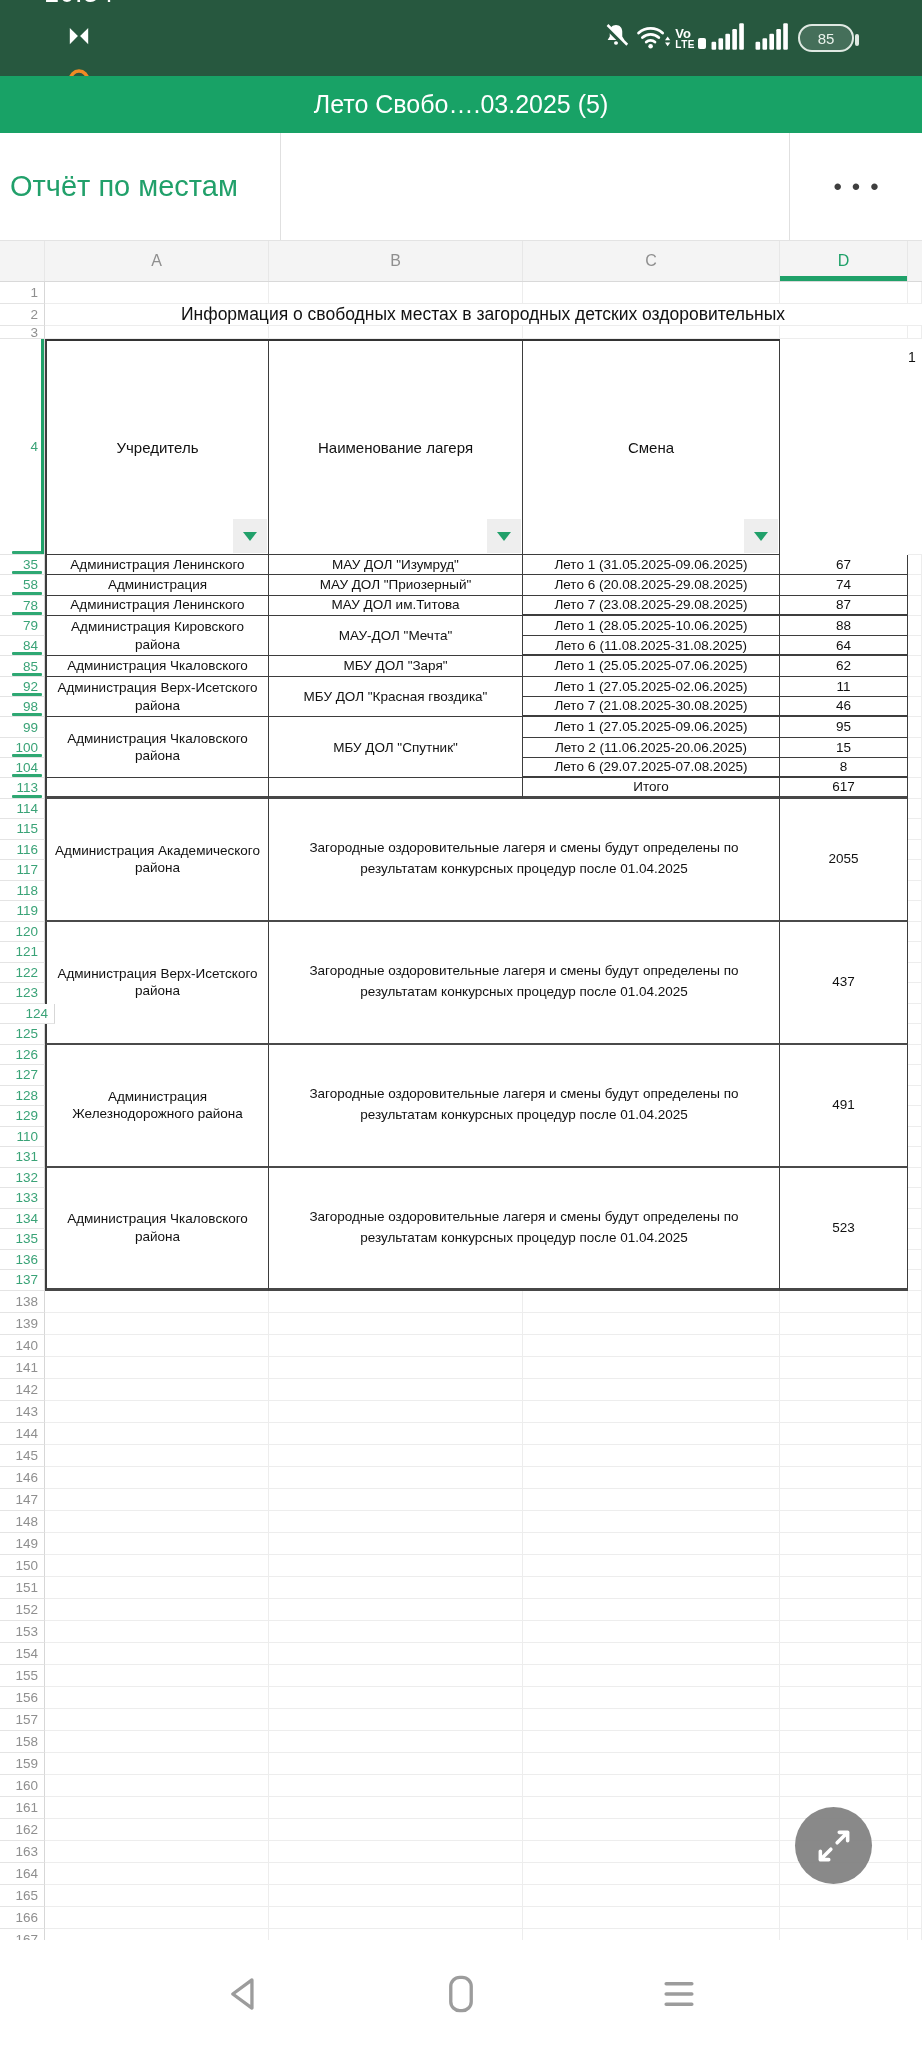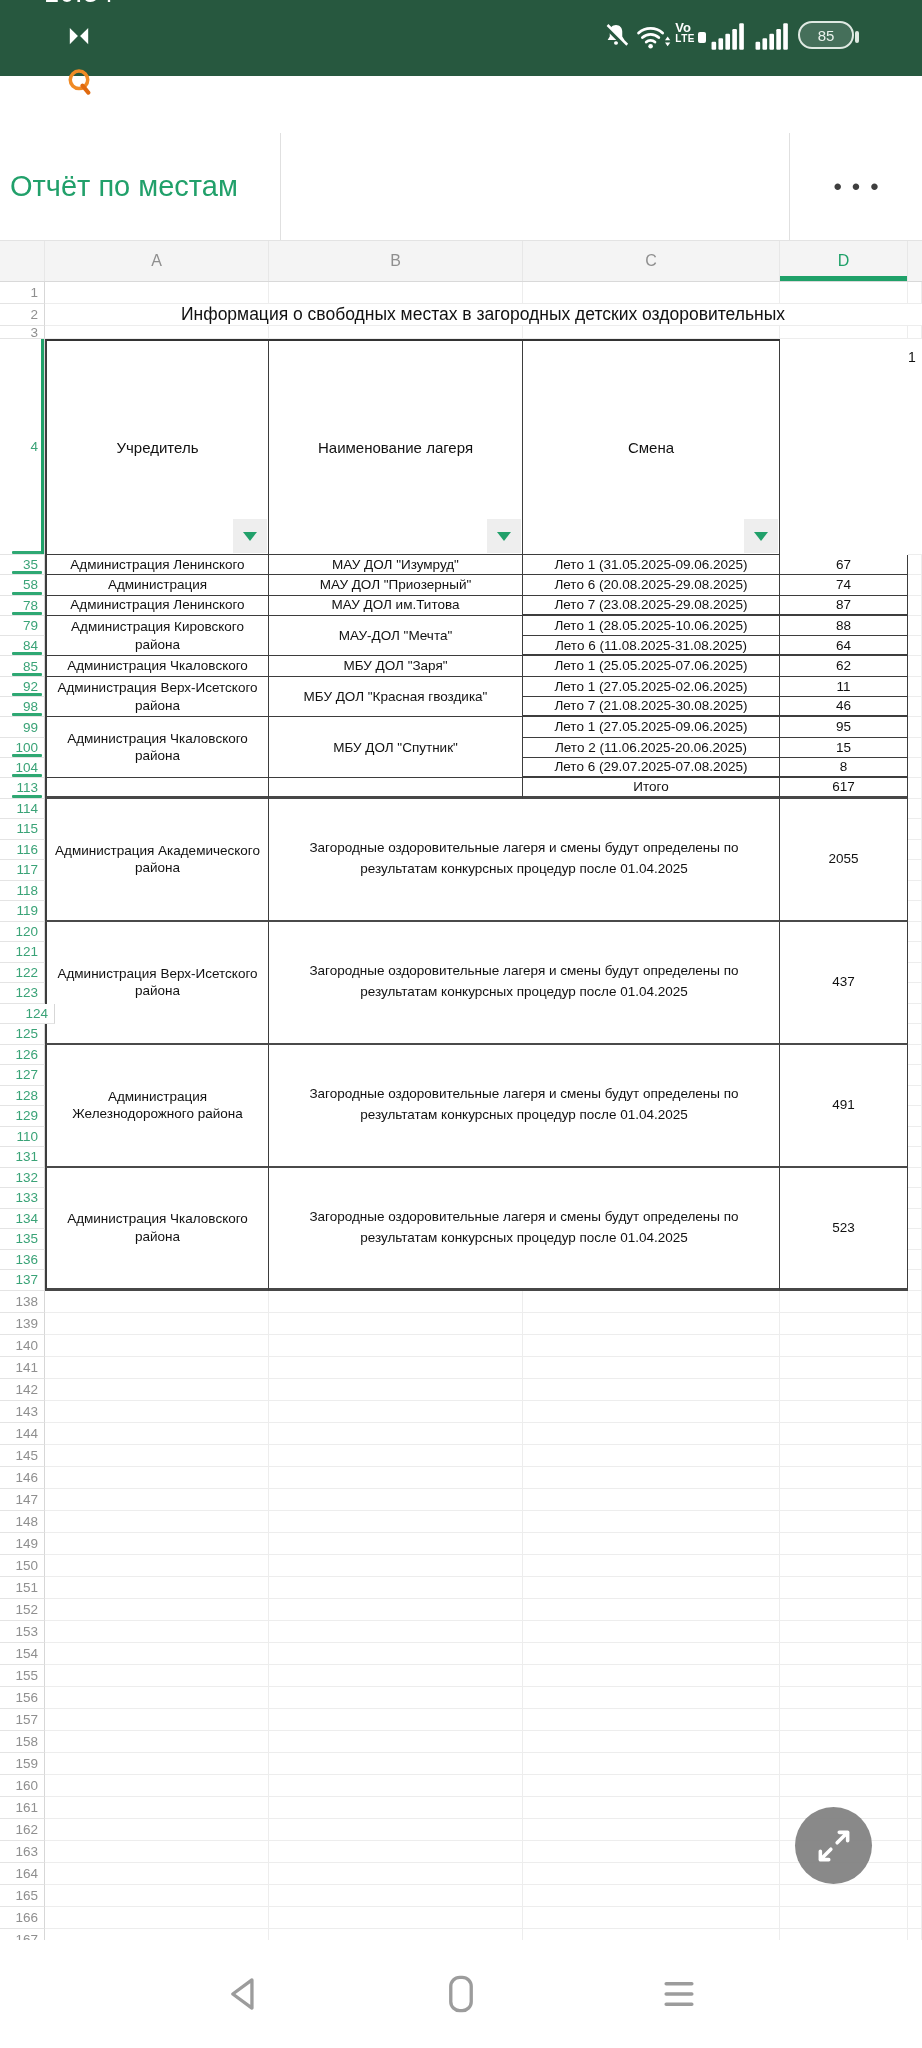--- a/index.html
+++ b/index.html
@@ -3,21 +3,21 @@
 <meta charset="utf-8">
 <style>
   html,body{margin:0;padding:0;background:#222;}
   *{box-sizing:border-box;font-family:"Liberation Sans",sans-serif;}
   #phone{position:relative;width:922px;height:2048px;background:#fff;overflow:hidden;margin:0 auto;}
 
   
   #statusbar{position:absolute;left:0;top:0;width:922px;height:76px;background:#27583f;
     display:flex;align-items:center;justify-content:space-between;padding:0 68px 0 44px;color:#fff;}
   .sb-left{display:flex;align-items:center;gap:14px;flex-direction:column;}
-  .sb-right{display:flex;align-items:flex-start;gap:4px;}
+  .sb-right{display:flex;align-items:center;gap:4px;}
   .sb-time{font-size:27px;letter-spacing:.5px;}
   .volte{display:flex;align-items:flex-end;gap:3px;line-height:1;}
   .volte-txt{display:flex;flex-direction:column;align-items:flex-start;font-weight:bold;}
   .volte-l1{font-size:13px;} .volte-l2{font-size:10px;letter-spacing:.5px;}
   .volte-box{width:8px;height:11px;background:#fff;border-radius:2px;margin-bottom:1px;}
   .battery{position:relative;width:56px;height:28px;border:2.5px solid #dfe9e2;border-radius:14px;
     display:flex;align-items:center;justify-content:center;font-size:15px;color:#eaf2ec;background:rgba(255,255,255,.14);}
   .battery-nub{position:absolute;right:-7px;top:8px;width:4px;height:12px;background:#dfe9e2;border-radius:2px;}
 
   
@@ -143,20 +143,23 @@
           <rect x="25" y="2" width="4" height="23" rx="1" fill="#fff"></rect>
         </svg>
       </span>
       <span class="battery">
         <span>85</span>
         <span class="battery-nub"></span>
       </span>
     </div>
   </div>
 
+  <div id="titlebar">
+    <span>Лето Свобо….03.2025 (5)</span>
+  </div>
 
   <div id="tabbar">
     <div class="tab-active">Отчёт по местам</div>
     <div class="tab-spacer"></div>
     <div class="tab-menu">•••</div>
   </div>
 
   <div id="colheads">
     <div class="ch ch-corner"></div>
     <div class="ch ch-a">A</div>

